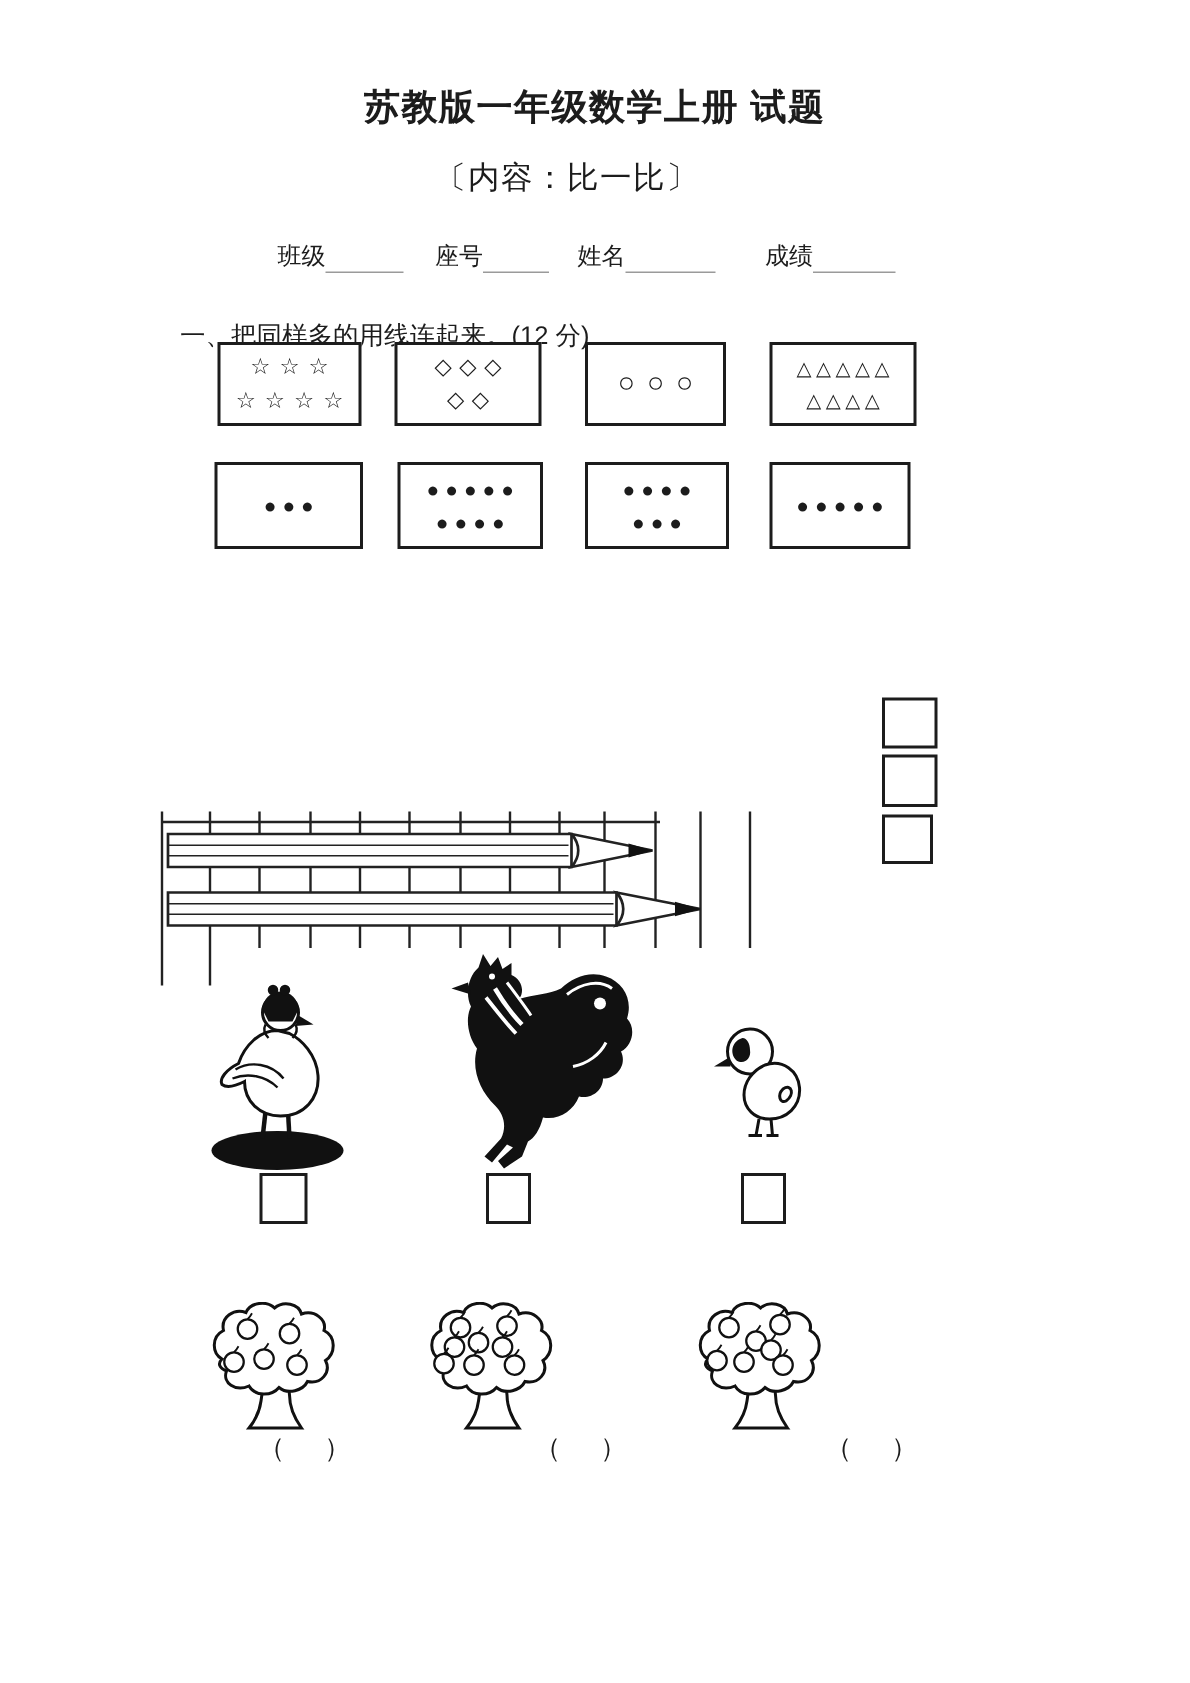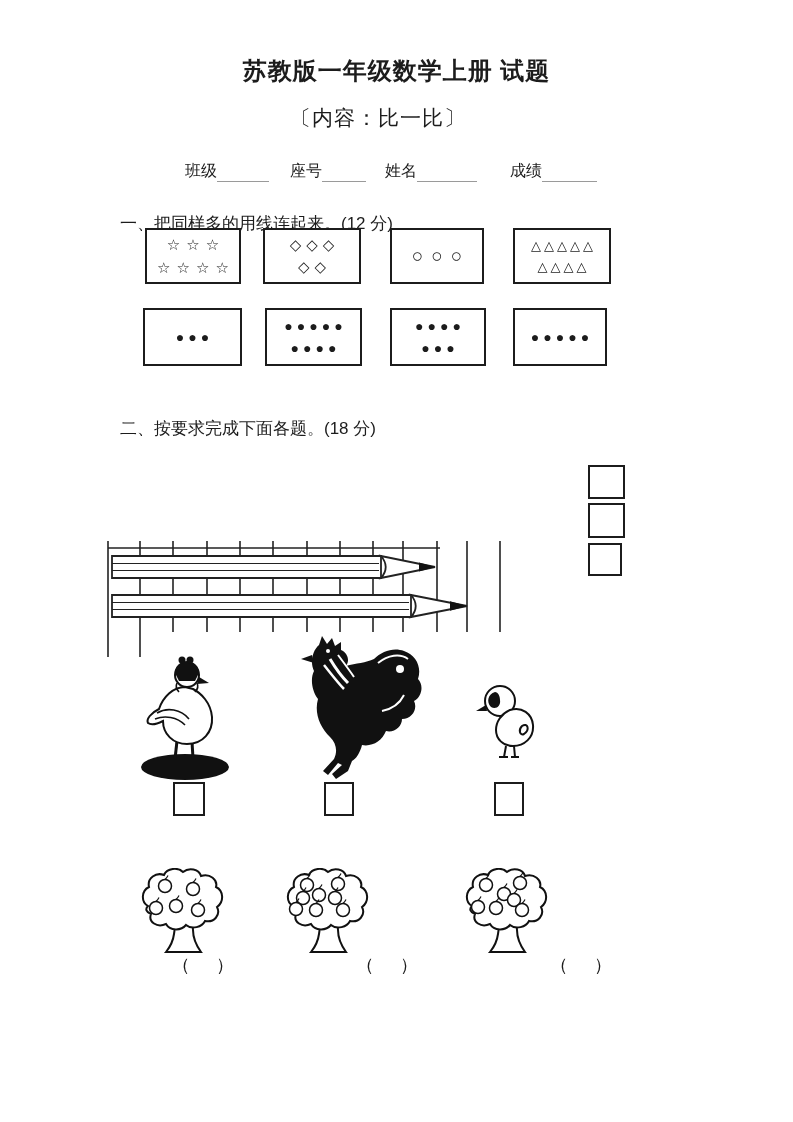--- a/index.html
+++ b/index.html
@@ -76,21 +76,20 @@
       </div>
       <div class="sbox glyph-dots" style="left: 390px; top: 308px; width: 92px; height: 54px;">
         <div>●●●●</div>
         <div>●●●</div>
       </div>
       <div class="sbox glyph-dots" style="left: 513px; top: 308px; width: 90px; height: 54px;">
         <div>●●●●●</div>
       </div>
     </div>
 
-  <div class="abs h-num" style="left:120px;top:398px">二、按要求完成下面各题。(18 分)</div>
 
   <div class="ansbox" style="left:588px;top:465px;width:33px;height:30px"></div>
   <div class="ansbox" style="left:588px;top:503px;width:33px;height:31px"></div>
   <div class="ansbox" style="left:588px;top:543px;width:30px;height:29px"></div>
 
   <svg class="abs" style="left:100px;top:535px" width="440" height="130" viewBox="0 0 440 130">
     <g stroke="#222" stroke-width="1.6">
       <line x1="8" y1="6" x2="8" y2="122"></line>
       <line x1="40" y1="6" x2="40" y2="122"></line>
       <line x1="73" y1="6" x2="73" y2="97"></line>

